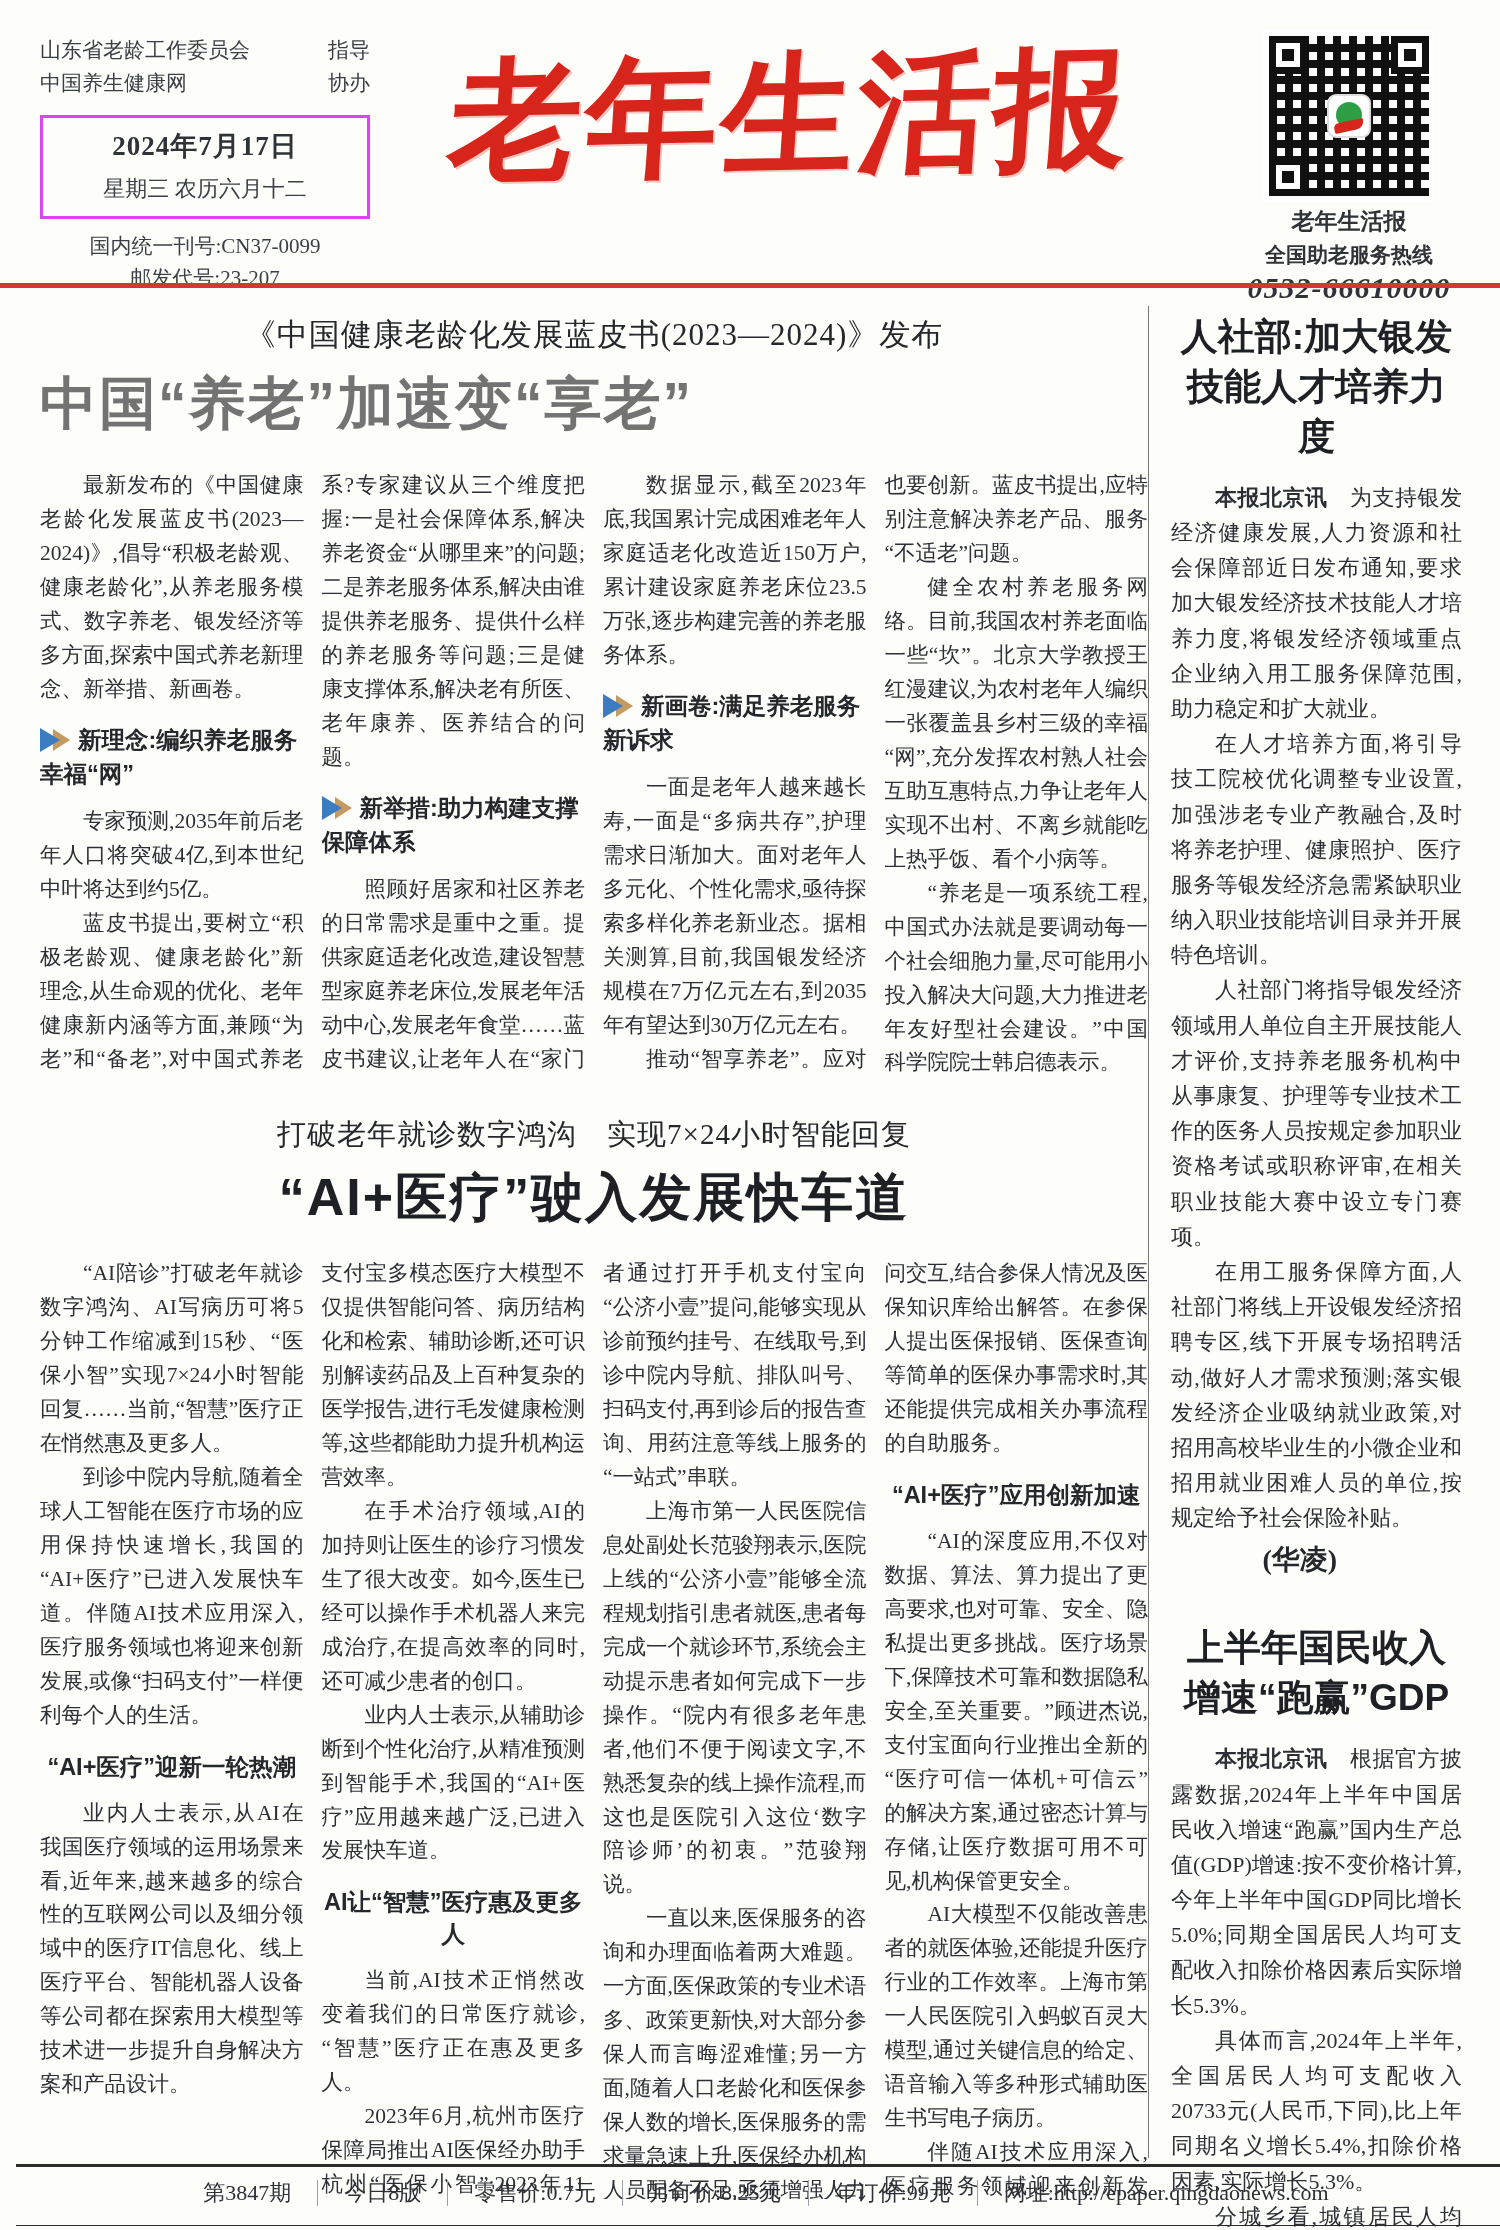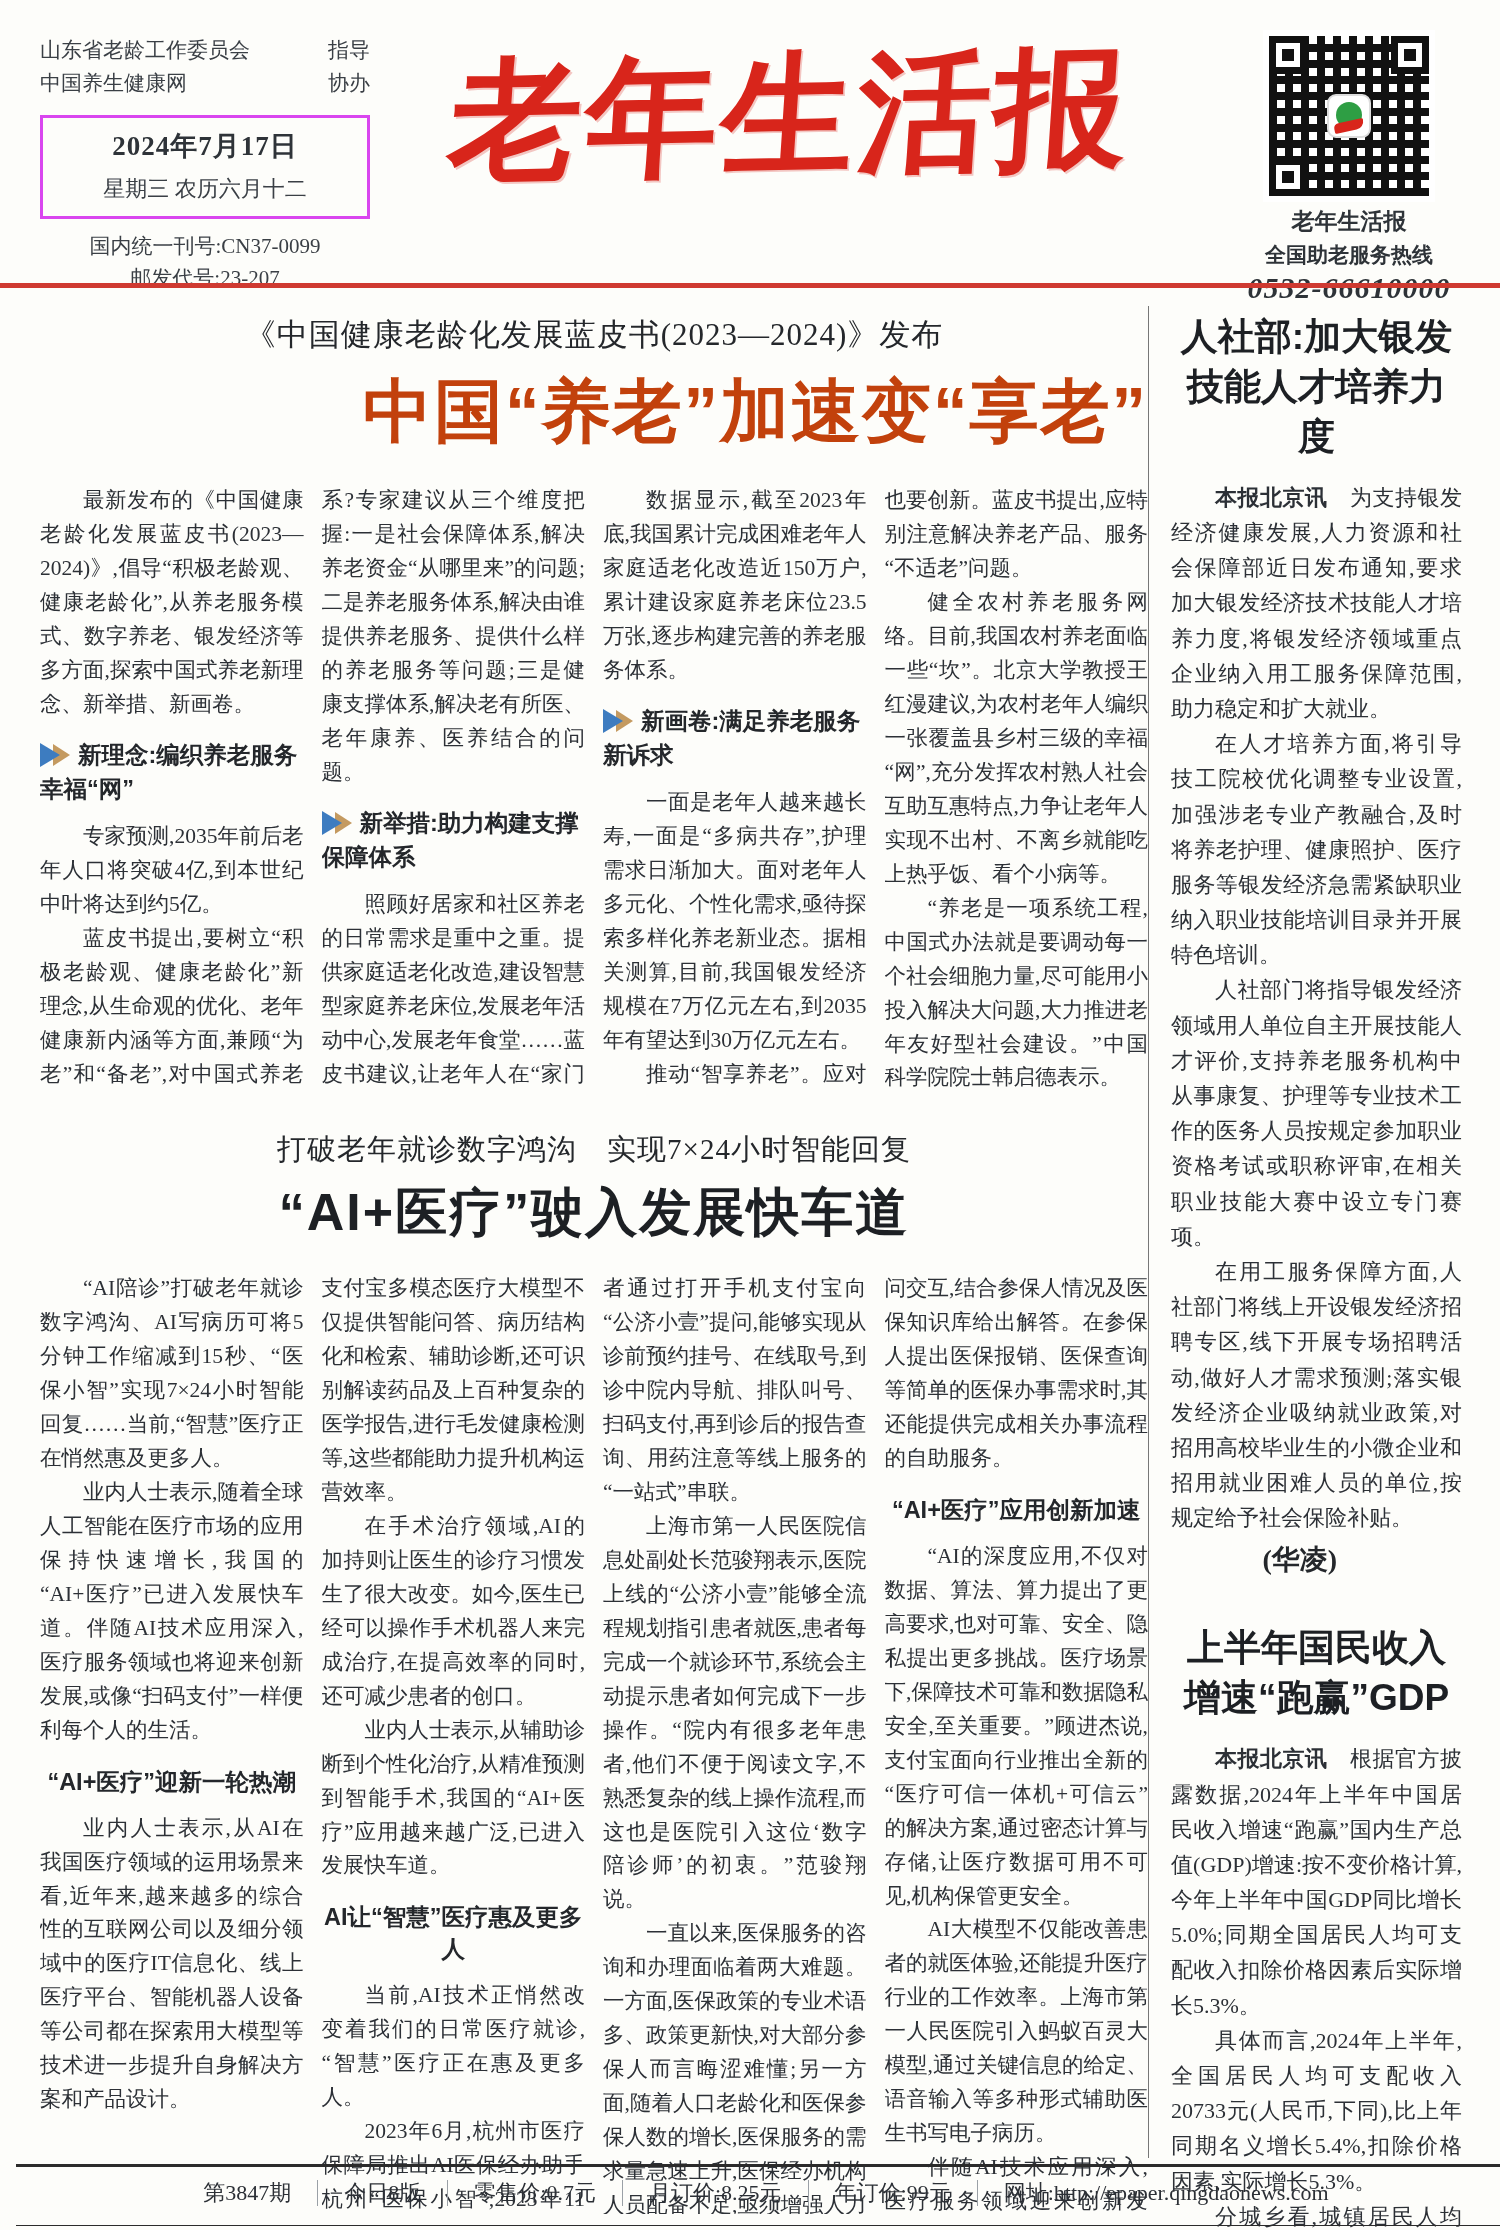--- a/index.html
+++ b/index.html
@@ -43,21 +43,21 @@
   .qr-caption1{margin-top:10px;font-size:23px;font-weight:bold;color:#2e3338;}
   .qr-caption2{margin-top:4px;font-size:21px;font-weight:bold;color:#2e3338;}
   .qr-hotline{margin-top:2px;font-size:30px;font-weight:bold;font-style:italic;color:#2e3338;letter-spacing:1px;}
   
   .main{position:absolute;left:0;top:288px;bottom:66px;right:0;display:flex;}
   .left-zone{width:1148px;padding:0 0 0 40px;box-sizing:border-box;}
   .v-divider{width:1px;background:#777;margin:18px 0 6px 0;}
   .sidebar{flex:1;padding:10px 38px 0 22px;box-sizing:border-box;}
   
   .a1-kicker{margin-top:26px;text-align:center;font-size:31px;color:#24272b;letter-spacing:1px;}
-  .a1-headline{margin-top:10px;text-align:right;font-size:69px;font-weight:bold;color:#c2410c;letter-spacing:2px;font-family:"Liberation Sans","DejaVu Sans",sans-serif;}
+  .a1-headline{margin-top:10px;text-align:left;font-size:57px;font-weight:bold;color:#737373;letter-spacing:2px;font-family:"Liberation Sans","DejaVu Sans",sans-serif;}
   .cols{display:flex;gap:18px;margin-top:26px;}
   .cols .col{flex:1;min-width:0;overflow:hidden;}
   .a1-cols{height:612px;}
   .para{margin:0;font-size:21.5px;line-height:1.58;text-align:justify;color:#2c3036;}
   .indent{text-indent:2em;}
   .col-subhead{
     margin:16px 0 14px 0;font-size:23.5px;font-weight:bold;line-height:1.45;color:#24272b;
     font-family:"Liberation Sans","DejaVu Sans",sans-serif;
   }
   .arrow-icon{position:relative;display:inline-block;width:38px;height:20px;vertical-align:-2px;}
@@ -163,21 +163,21 @@
             </div>
         </div>
       </div>
 
       <div>
         <div class="a2-kicker">打破老年就诊数字鸿沟　实现7×24小时智能回复</div>
         <div class="a2-headline">“AI+医疗”驶入发展快车道</div>
         <div class="cols a2-cols">
           <div class="col">
               <p class="para indent">“AI陪诊”打破老年就诊数字鸿沟、AI写病历可将5分钟工作缩减到15秒、“医保小智”实现7×24小时智能回复……当前,“智慧”医疗正在悄然惠及更多人。</p>
-              <p class="para indent">业内人士表示,随着全球人工智能在医疗市场的应用保持快速增长,我国的“AI+医疗”已进入发展快车道。伴随AI技术应用深入,医疗服务领域也将迎来创新发展,或像“扫码支付”一样便利每个人的生活。</p>
+              <p class="para indent">到诊中院内导航,随着全球人工智能在医疗市场的应用保持快速增长,我国的“AI+医疗”已进入发展快车道。伴随AI技术应用深入,医疗服务领域也将迎来创新发展,或像“扫码支付”一样便利每个人的生活。</p>
               <div class="plain-subhead">“AI+医疗”迎新一轮热潮</div>
               <p class="para indent">业内人士表示,从AI在我国医疗领域的运用场景来看,近年来,越来越多的综合性的互联网公司以及细分领域中的医疗IT信息化、线上医疗平台、智能机器人设备等公司都在探索用大模型等技术进一步提升自身解决方案和产品设计。</p>
             </div>
           <div class="col">
               <p class="para">支付宝多模态医疗大模型不仅提供智能问答、病历结构化和检索、辅助诊断,还可识别解读药品及上百种复杂的医学报告,进行毛发健康检测等,这些都能助力提升机构运营效率。</p>
               <p class="para indent">在手术治疗领域,AI的加持则让医生的诊疗习惯发生了很大改变。如今,医生已经可以操作手术机器人来完成治疗,在提高效率的同时,还可减少患者的创口。</p>
               <p class="para indent">业内人士表示,从辅助诊断到个性化治疗,从精准预测到智能手术,我国的“AI+医疗”应用越来越广泛,已进入发展快车道。</p>
               <div class="plain-subhead">AI让“智慧”医疗惠及更多人</div>
               <p class="para indent">当前,AI技术正悄然改变着我们的日常医疗就诊,“智慧”医疗正在惠及更多人。</p>
               <p class="para indent">2023年6月,杭州市医疗保障局推出AI医保经办助手杭州“医保小智”;2023年11月,浙江省卫生健康委推出数字健康人“安诊儿”;2024年6月,上海市第一人民医院应用支付宝“AI就医助理解决方案”,推出AI陪诊师“公济小壹”。</p>

